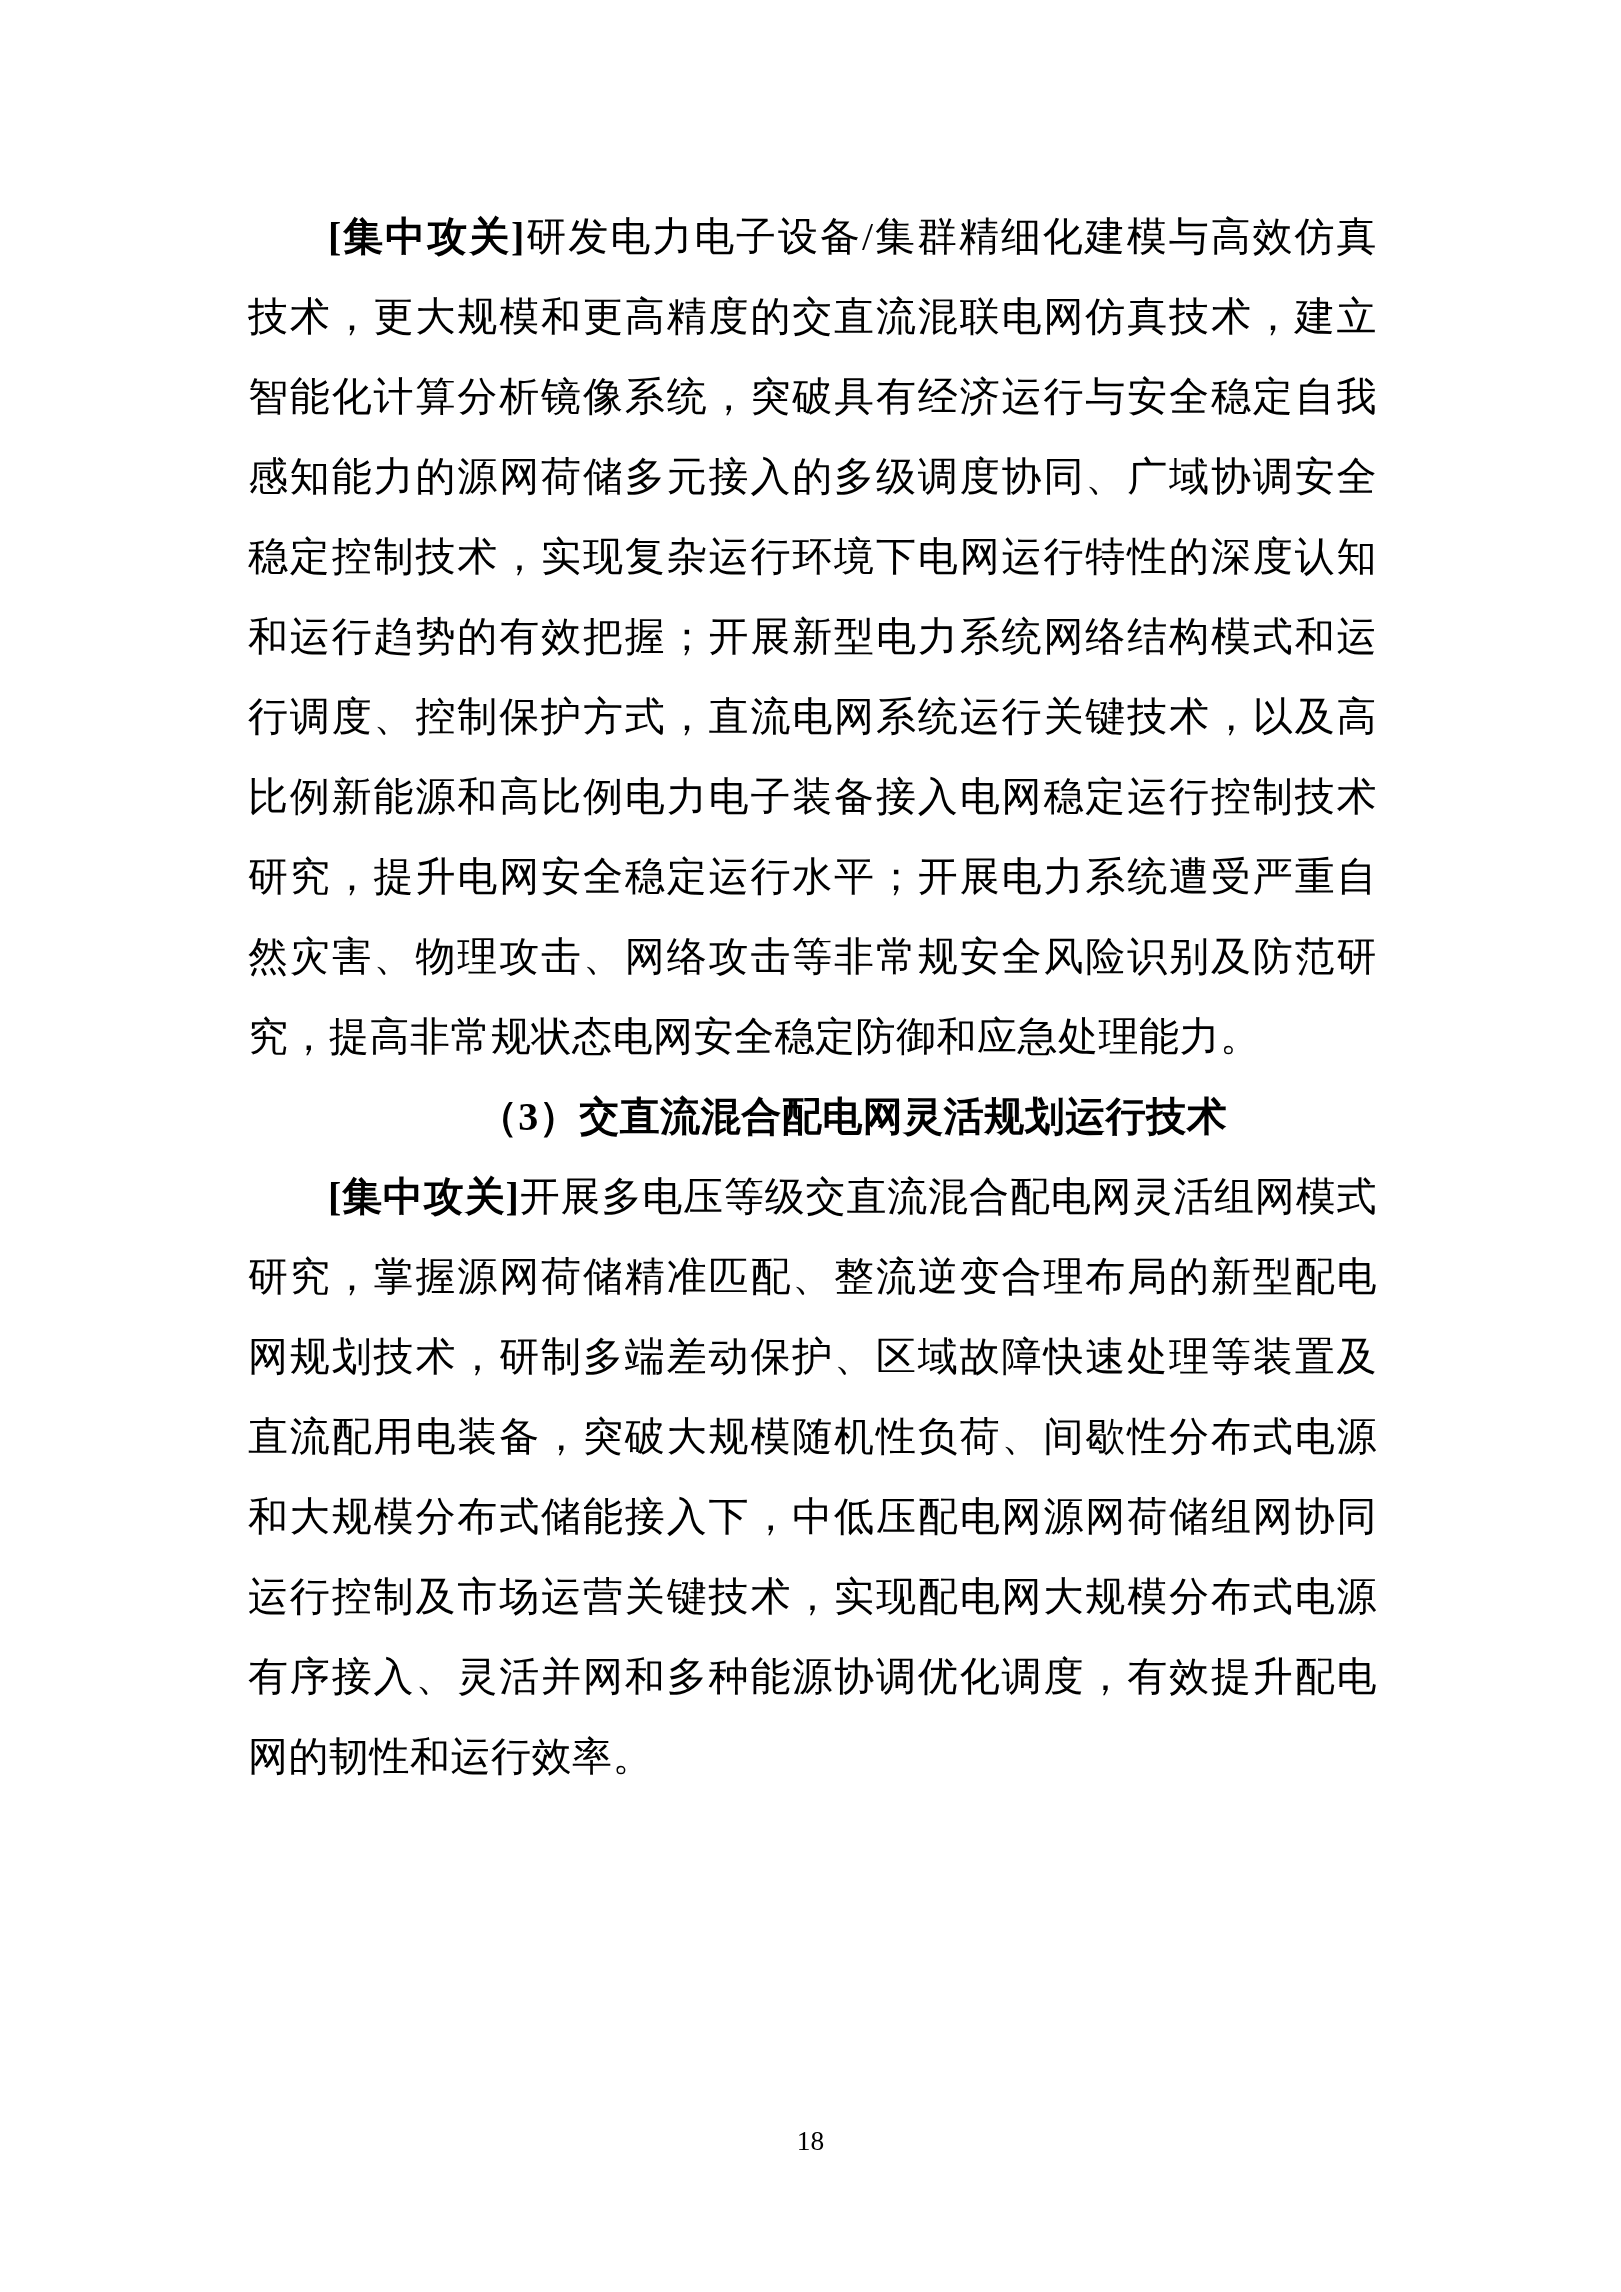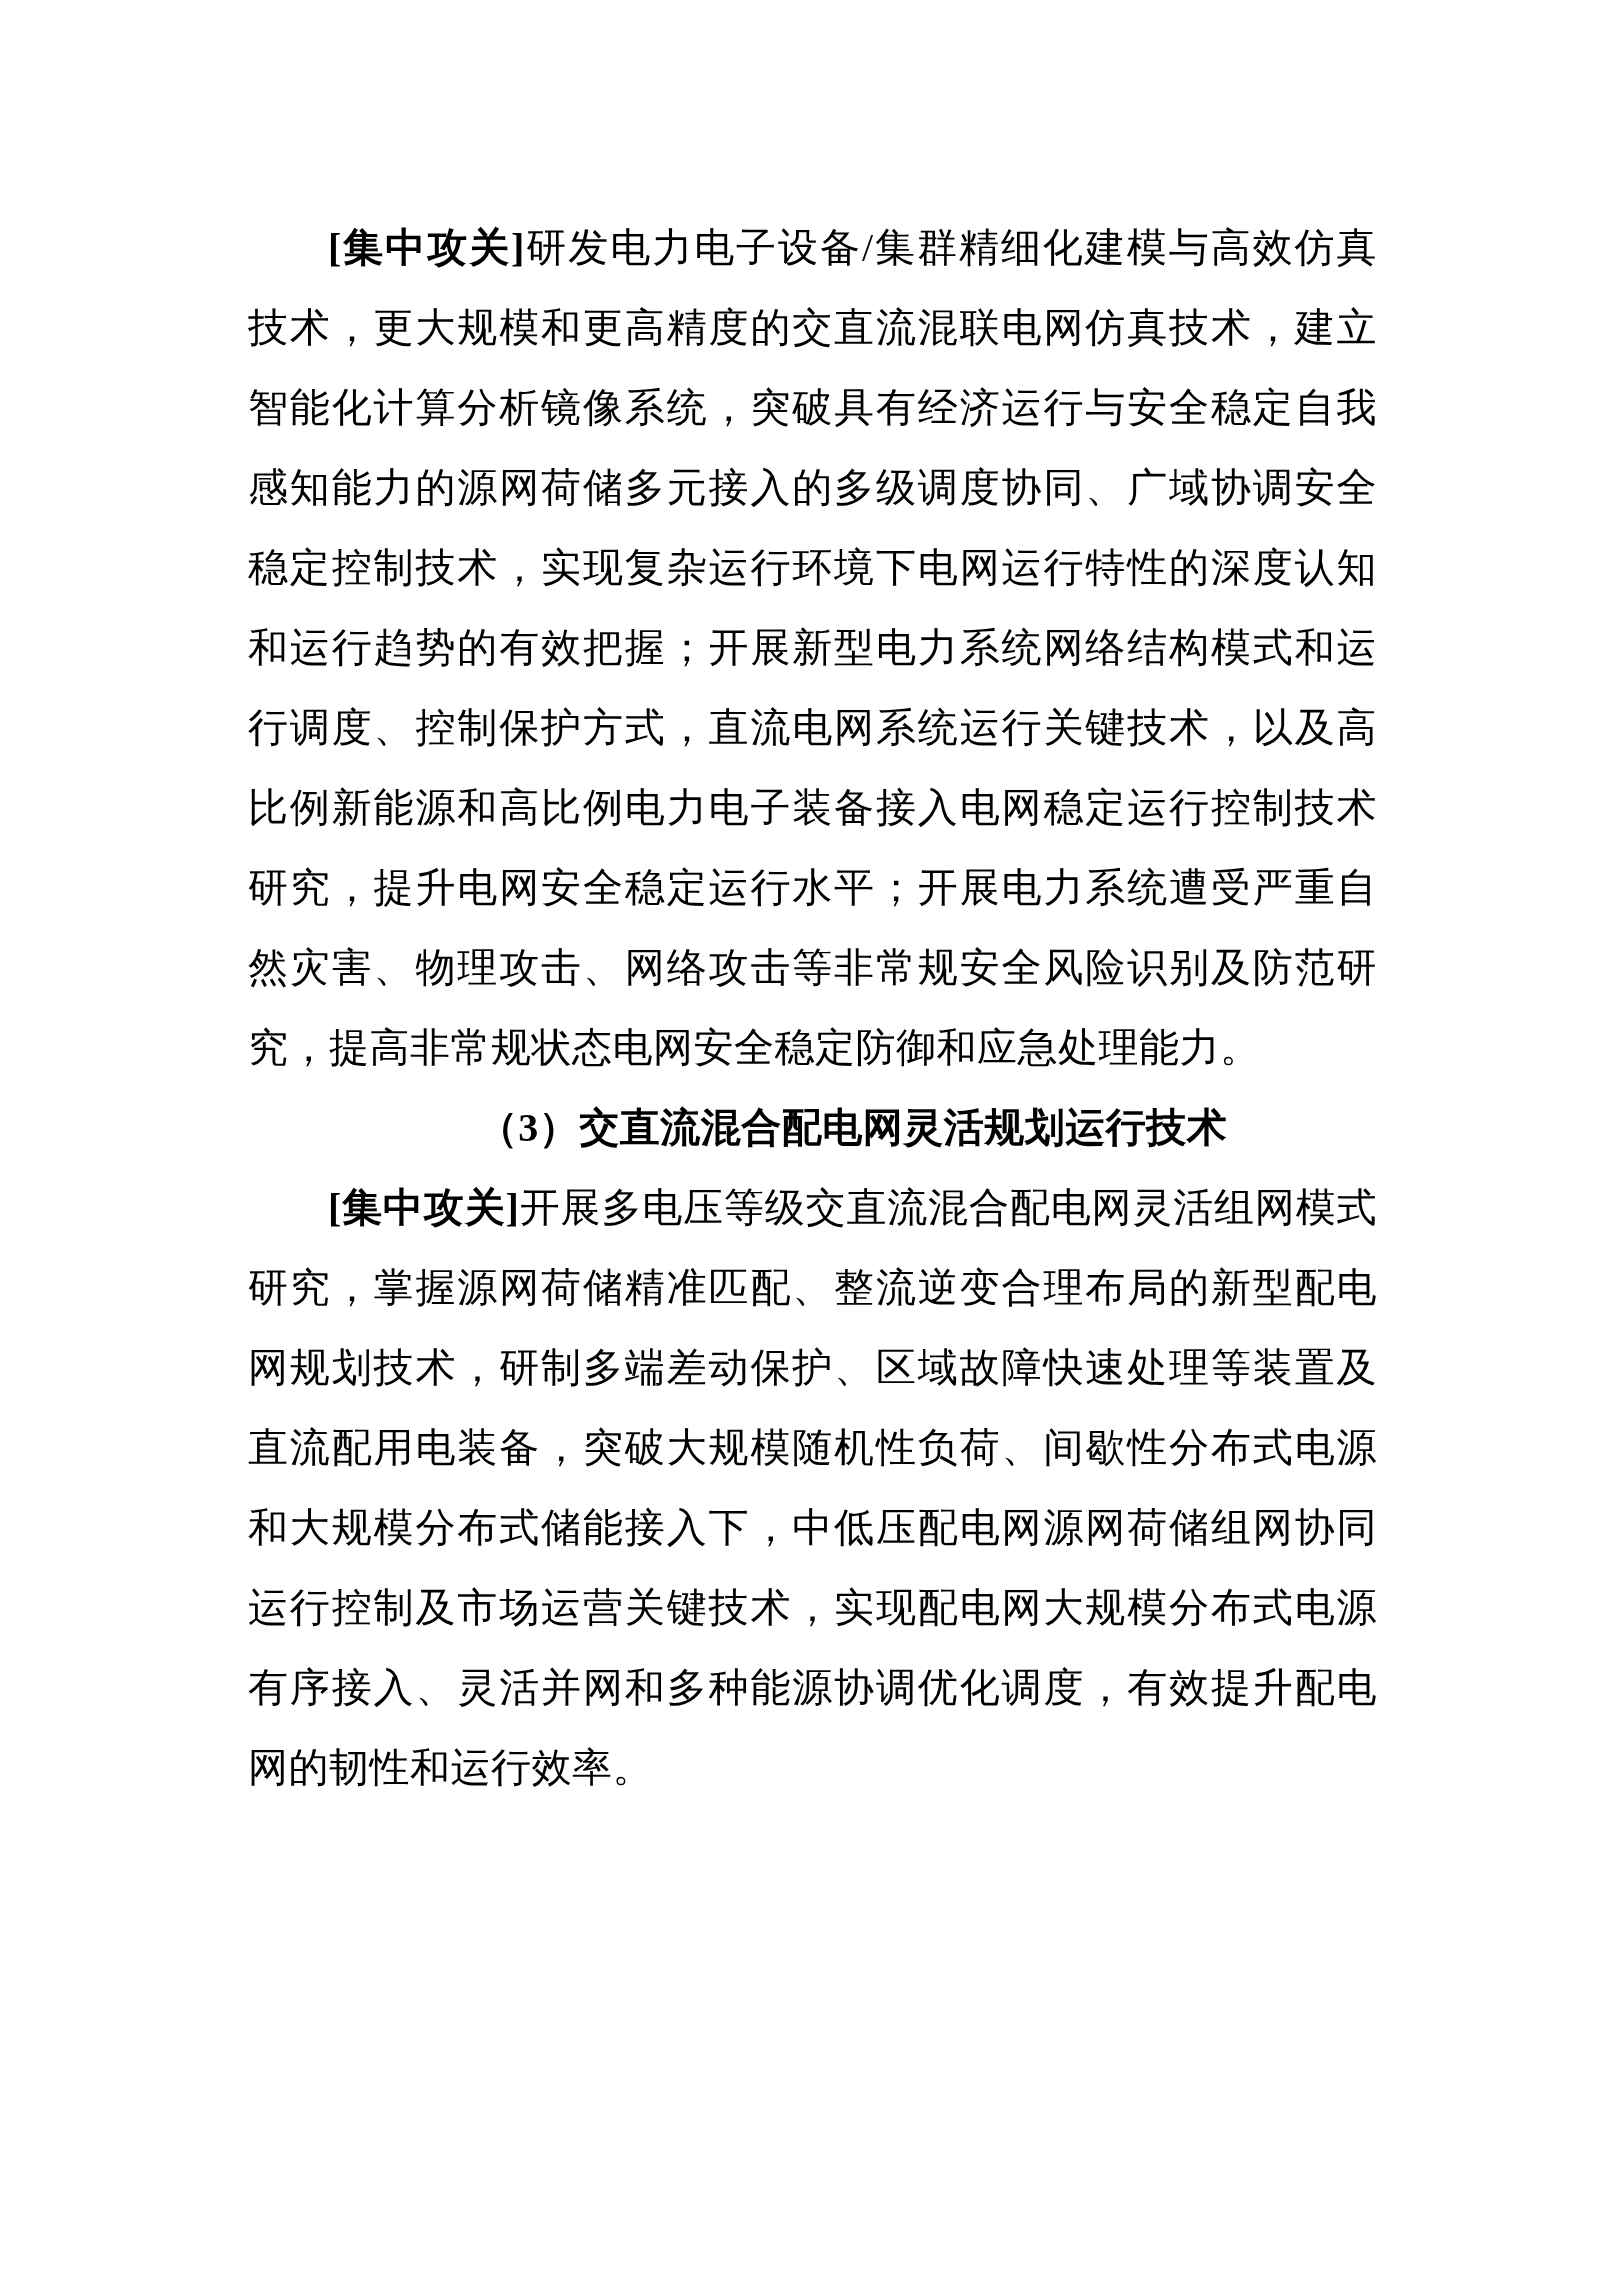--- a/index.html
+++ b/index.html
@@ -12,21 +12,21 @@
     width: 1621px;
     height: 2293px;
     background: #ffffff;
     overflow: hidden;
     font-family: "Liberation Serif", serif;
     color: #000000;
   }
   .content {
     position: absolute;
     left: 248px;
-    top: 208px;
+    top: 197px;
     width: 1129px;
     font-size: 40px;
     line-height: 80px;
     text-align: justify;
     text-justify: inter-ideograph;
     letter-spacing: 0.5px;
   }
   .para {
     margin: 0;
     text-indent: 2em;
@@ -63,14 +63,15 @@
     <p class="para"><span class="prefix">[集中攻关]</span><span>研发电力电子设备/集群精细化建模与高效仿真技术，更大规模和更高精度的交直流混联电网仿真技术，建立智能化计算分析镜像系统，突破具有经济运行与安全稳定自我感知能力的源网荷储多元接入的多级调度协同、广域协调安全稳定控制技术，实现复杂运行环境下电网运行特性的深度认知和运行趋势的有效把握；开展新型电力系统网络结构模式和运行调度、控制保护方式，直流电网系统运行关键技术，以及高比例新能源和高比例电力电子装备接入电网稳定运行控制技术研究，提升电网安全稳定运行水平；开展电力系统遭受严重自然灾害、物理攻击、网络攻击等非常规安全风险识别及防范研究，提高非常规状态电网安全稳定防御和应急处理能力。</span></p>
 
     <p class="heading">（3）交直流混合配电网灵活规划运行技术</p>
 
     <p class="para"><span class="prefix">[集中攻关]</span><span>开展多电压等级交直流混合配电网灵活组网模式研究，掌握源网荷储精准匹配、整流逆变合理布局的新型配电网规划技术，研制多端差动保护、区域故障快速处理等装置及直流配用电装备，突破大规模随机性负荷、间歇性分布式电源和大规模分布式储能接入下，中低压配电网源网荷储组网协同运行控制及市场运营关键技术，实现配电网大规模分布式电源有序接入、灵活并网和多种能源协调优化调度，有效提升配电网的韧性和运行效率。</span></p>
 
 
 
   </div>
 
+  <div class="page-number">18</div>
 </div>
 
 
 </body></html>

